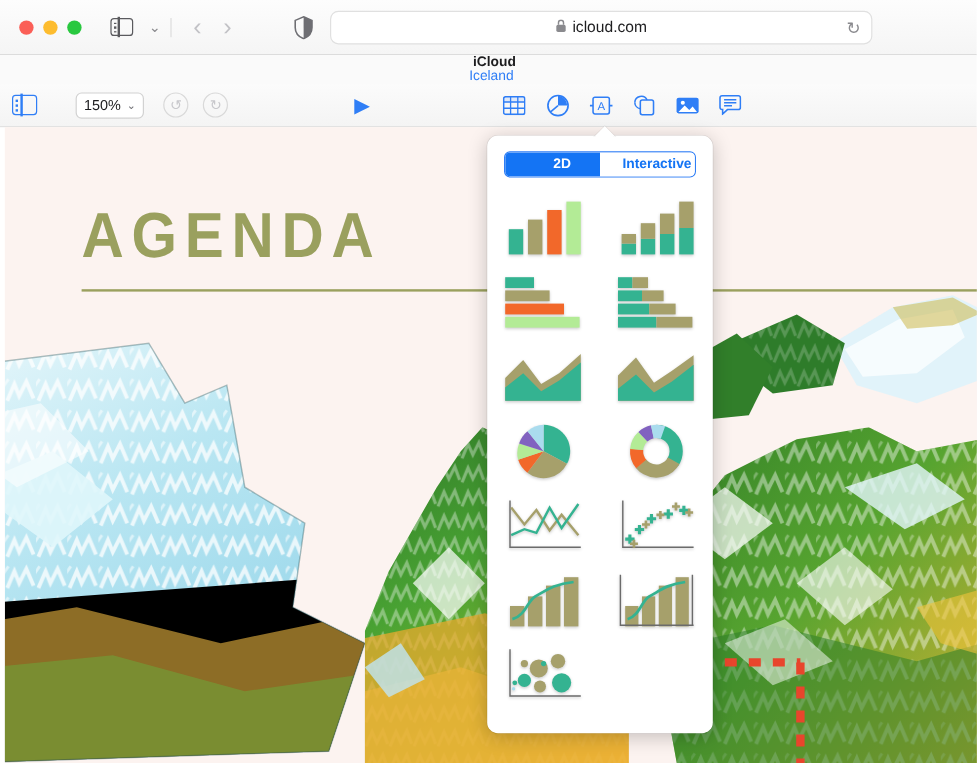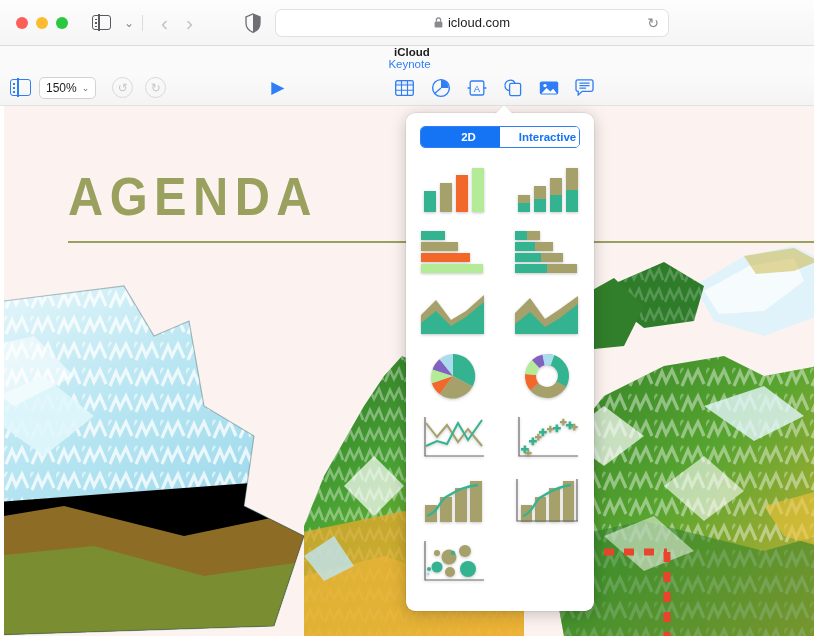--- a/index.html
+++ b/index.html
@@ -34,21 +34,21 @@
   .sb-toggle i:nth-child(3){ top:9.5px; }
 
   .chev-down { margin-left: 13px; color:#8a8a8e; font-size:12px; line-height:1; }
   .divider-v { margin-left: 8px; width:1px; height:16px; background:#dcdcdc; }
   .nav-arrows { display:flex; gap:18px; margin-left: 18px; color:#c2c2c6; font-size:21px; line-height:1; font-weight:300; }
 
   .shield { margin-left: 52px; width:16px; height:20px; position:relative; }
   .shield svg { display:block; }
 
   .addr {
-    margin-left: 14px; width: 394px; height: 28px;
+    margin-left: 14px; width: 452px; height: 28px;
     background:#fff; border:1px solid #e0e0e0; border-radius: 7px;
     display:flex; align-items:center; justify-content:center; position:relative;
   }
   .addr .lock { margin-right:5px; }
   .addr .url { font-size: 13px; color:#1d1d1f; }
   .addr .reload { position:absolute; right:9px; top:50%; transform:translateY(-50%);
     font-size:14px; color:#8a8a8e; line-height:1; }
 
   
   .kn-titlebar {
@@ -65,21 +65,21 @@
     display:flex; align-items:center;
   }
   .tb-sidebar { margin-left:10px; width:21px; height:17px; border:1.7px solid #2f7ef6;
     border-radius:3px; position:relative; }
   .tb-sidebar::before { content:""; position:absolute; left:6px; top:-1.7px; bottom:-1.7px; width:1.7px; background:#2f7ef6; }
   .tb-sidebar i { position:absolute; left:2px; width:2.4px; height:1.6px; background:#2f7ef6; }
   .tb-sidebar i:nth-child(1){ top:3px; }
   .tb-sidebar i:nth-child(2){ top:7px; }
   .tb-sidebar i:nth-child(3){ top:11px; }
 
-  .zoom-sel { margin-left:8px; height:22px; min-width:57px; padding:0 6px;
+  .zoom-sel { margin-left:32px; height:22px; min-width:57px; padding:0 6px;
     background:#fff; border:1px solid #d2d2d2; border-radius:5px;
     display:flex; align-items:center; gap:5px; font-size:12px; color:#1d1d1f; }
   .zoom-sel .cd { font-size:9px; color:#6e6e73; }
 
   .undo-redo { display:flex; gap:12px; margin-left:16px; }
   .circ-btn { width:21px; height:21px; border-radius:50%; border:1px solid #d9d9d9;
     display:flex; align-items:center; justify-content:center; color:#c8c8cc; font-size:12px; }
 
   .play-btn { margin-left:105px; color:#2f7ef6; font-size:17px; line-height:1; }
 
@@ -162,21 +162,21 @@
           <path d="M2.4 4.6 V3 a2.1 2.1 0 0 1 4.2 0 V4.6" fill="none" stroke="#8a8a8e" stroke-width="1.2"></path>
         </svg>
       </span>
       <span class="url">icloud.com</span>
       <span class="reload">↻</span>
     </div>
   </div>
 
   <div class="kn-titlebar">
     <span class="kn-brand">iCloud</span>
-    <span class="kn-app">Keynote</span>
+    <span class="kn-app">Iceland</span>
   </div>
 
   <div class="kn-toolbar">
     <div class="tb-sidebar">
       <i></i>
         <i></i>
         <i></i>
     </div>
 
     <div class="zoom-sel">

